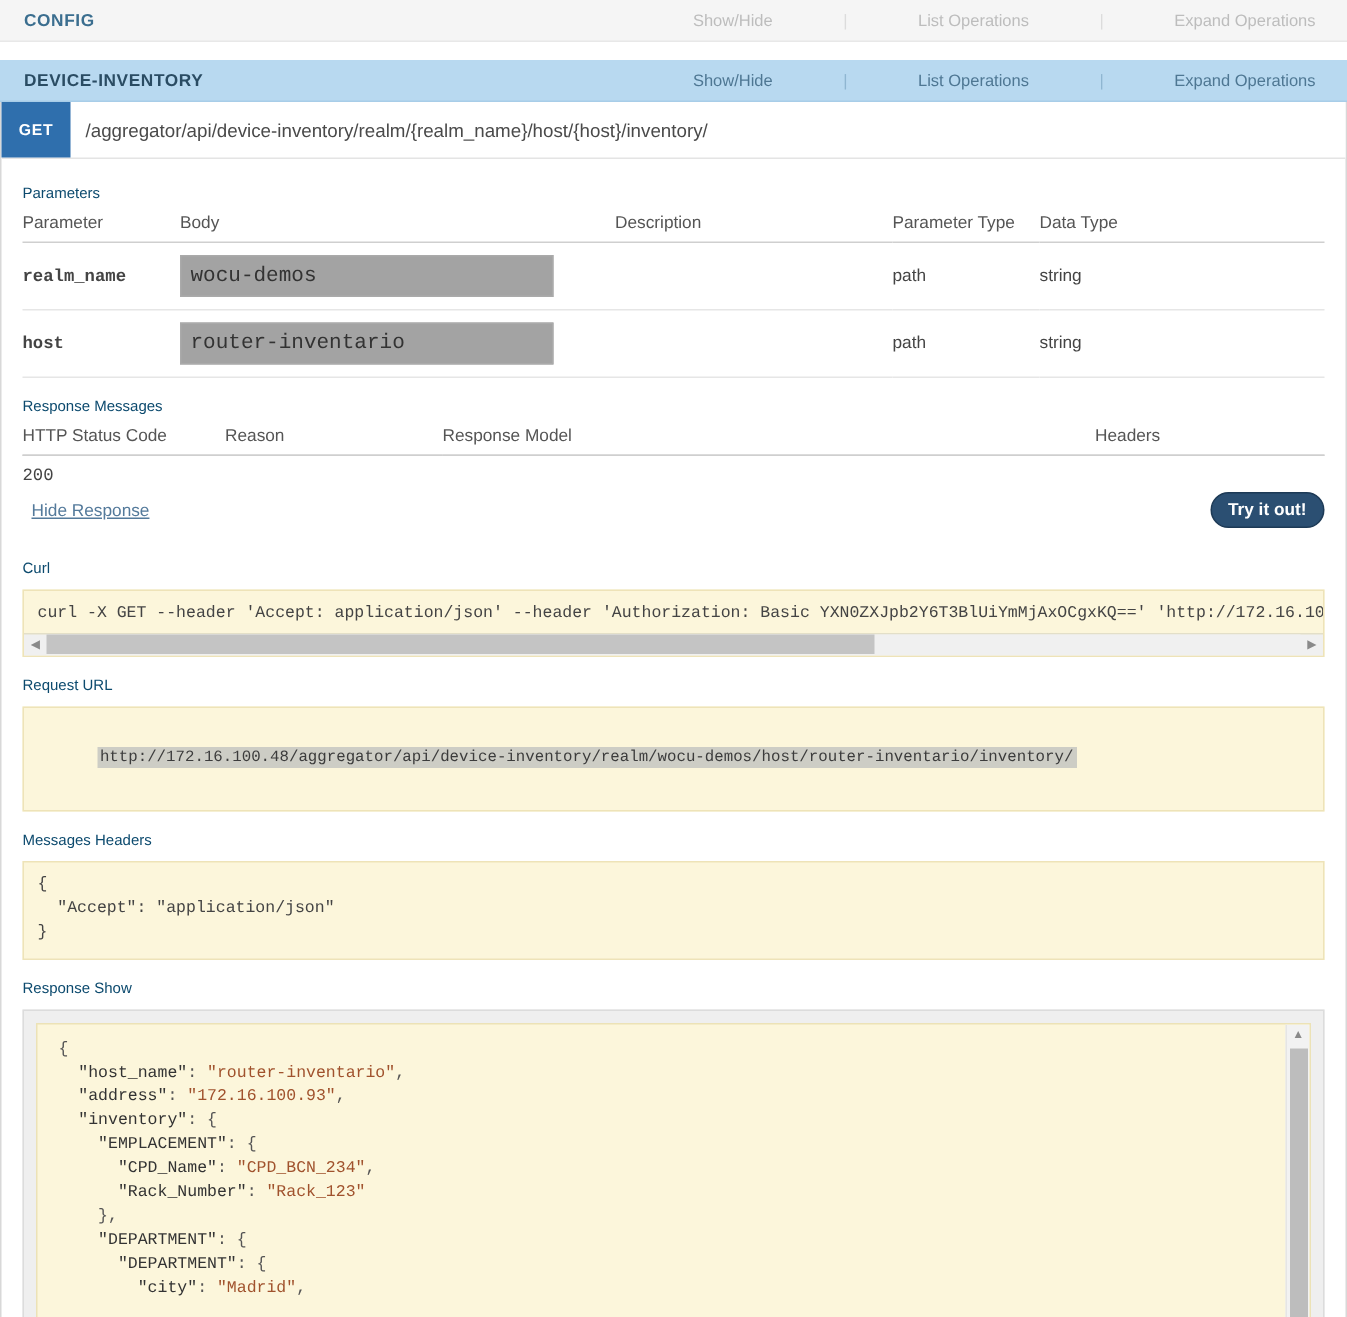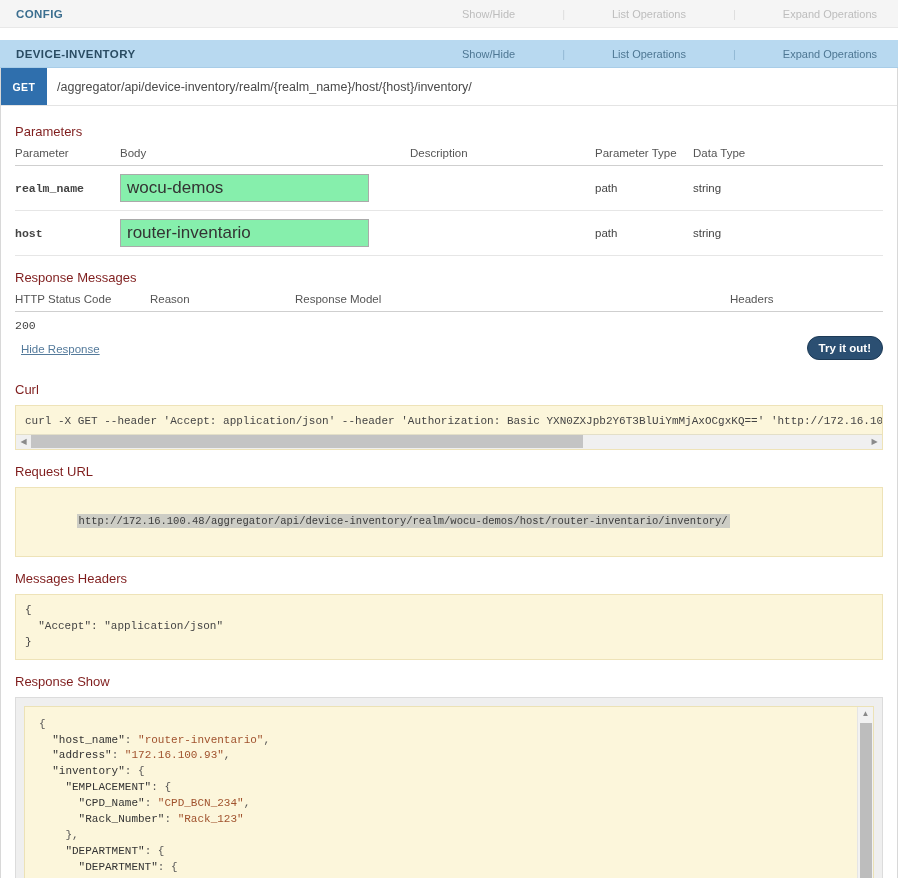--- a/index.html
+++ b/index.html
@@ -72,23 +72,23 @@
     align-items: center;
     padding-left: 10px;
     font-size: 12.5px;
     color: #4a4a4a;
   }
 
   
   .op-content { padding: 14px 14px 0 14px; }
 
   h4.section {
-    font-size: 13px;
+    font-size: 10px;
     font-weight: normal;
-    color: #7f1d1d;
+    color: #0c4a6e;
     margin: 14px 0 8px 0;
   }
   h4.section.first { margin-top: 4px; }
 
   table.params { width: 100%; border-collapse: collapse; }
   table.params thead th {
     text-align: left;
     font-size: 11.5px;
     font-weight: normal;
     color: #555;
@@ -111,24 +111,24 @@
   }
   td.pvalue { width: 290px; }
   td.pdesc  { width: 185px; }
   td.ptype  { width: 98px; }
 
   input.param-input {
     width: 249px;
     height: 28px;
     border: 1px solid #aaa;
     padding: 2px 6px;
-    font-family: Liberation Sans, sans-serif;
-    font-size: 17px;
+    font-family: Liberation Mono, monospace;
+    font-size: 14px;
     color: #333;
-    background: #86efac;
+    background: #a3a3a3;
     border-radius: 0;
   }
 
   table.resp { width: 100%; border-collapse: collapse; }
   table.resp thead th {
     text-align: left;
     font-size: 11.5px;
     font-weight: normal;
     color: #555;
     padding: 0 0 6px 0;
@@ -211,21 +211,20 @@
     width: 66%; height: 13px; background: #c4c4c4;
   }
 
   .url-line { padding: 10px 9px; }
   .url-text {
     font-family: "Liberation Mono", monospace;
     font-size: 10.5px;
     color: #3c3c3c;
     background: #cdcdc5;
     padding: 1px 2px;
-    margin-left: 12px;
   }
 
   
   .resp-body-outer {
     background: #efefef;
     border: 1px solid #dcdcdc;
     padding: 8px 8px 0 8px;
     margin-bottom: 0;
     height: 266px;
     overflow: hidden;

